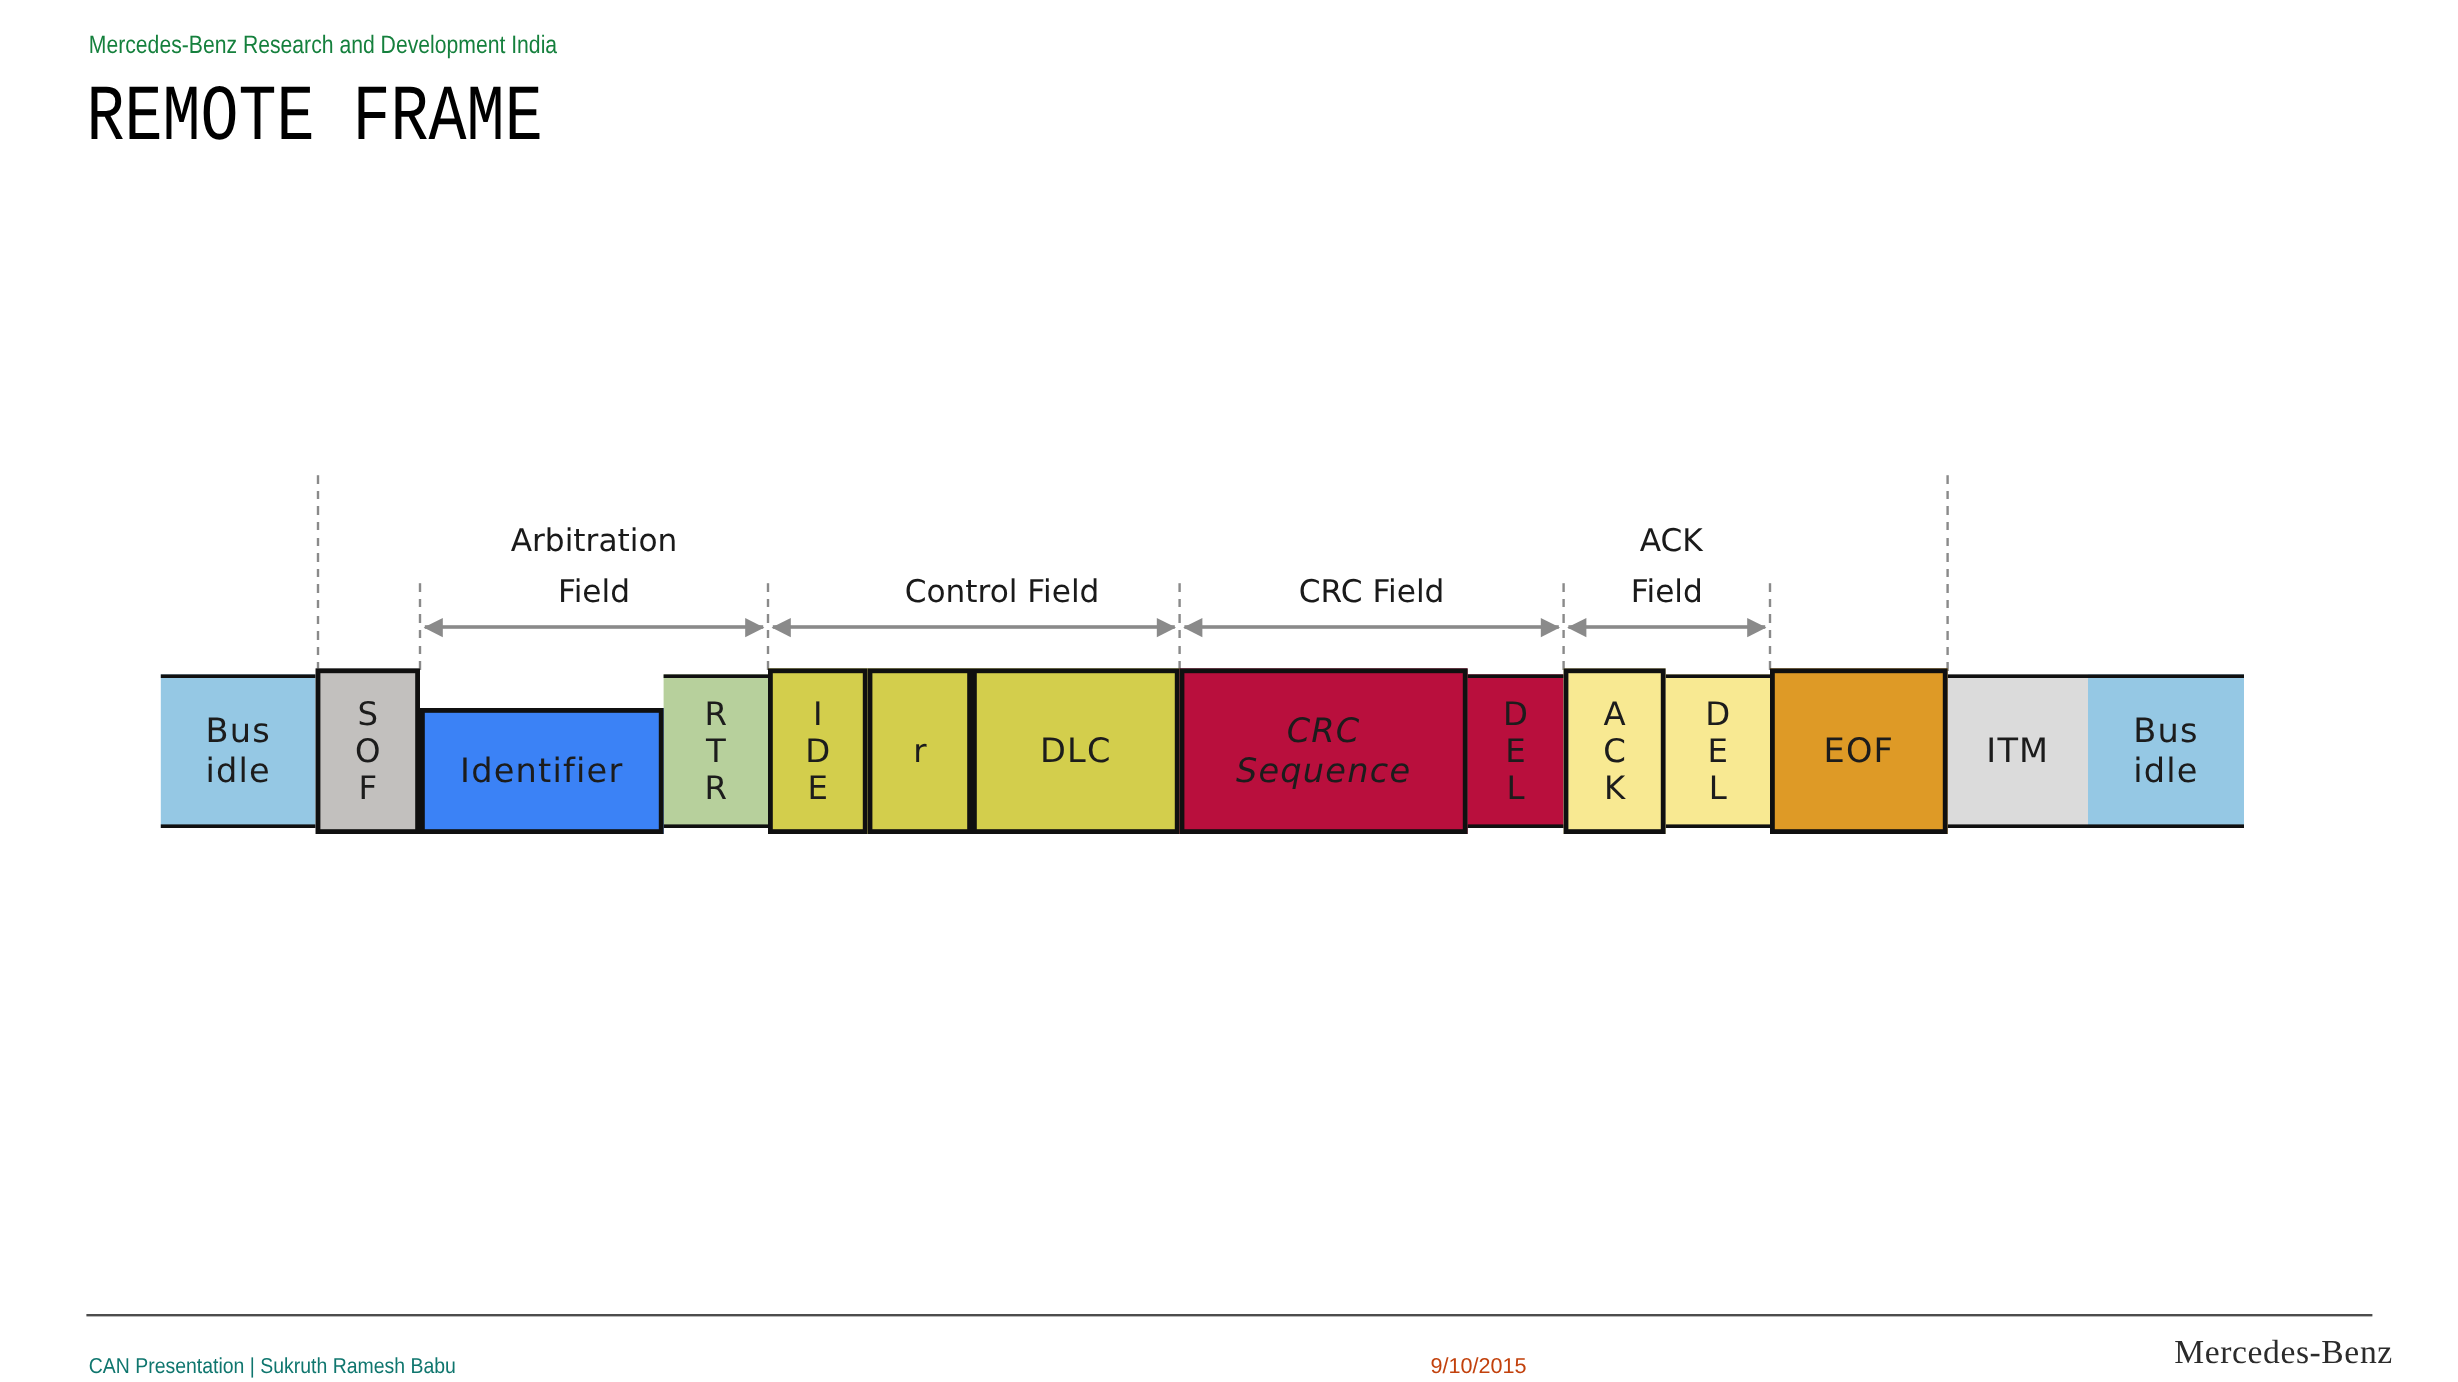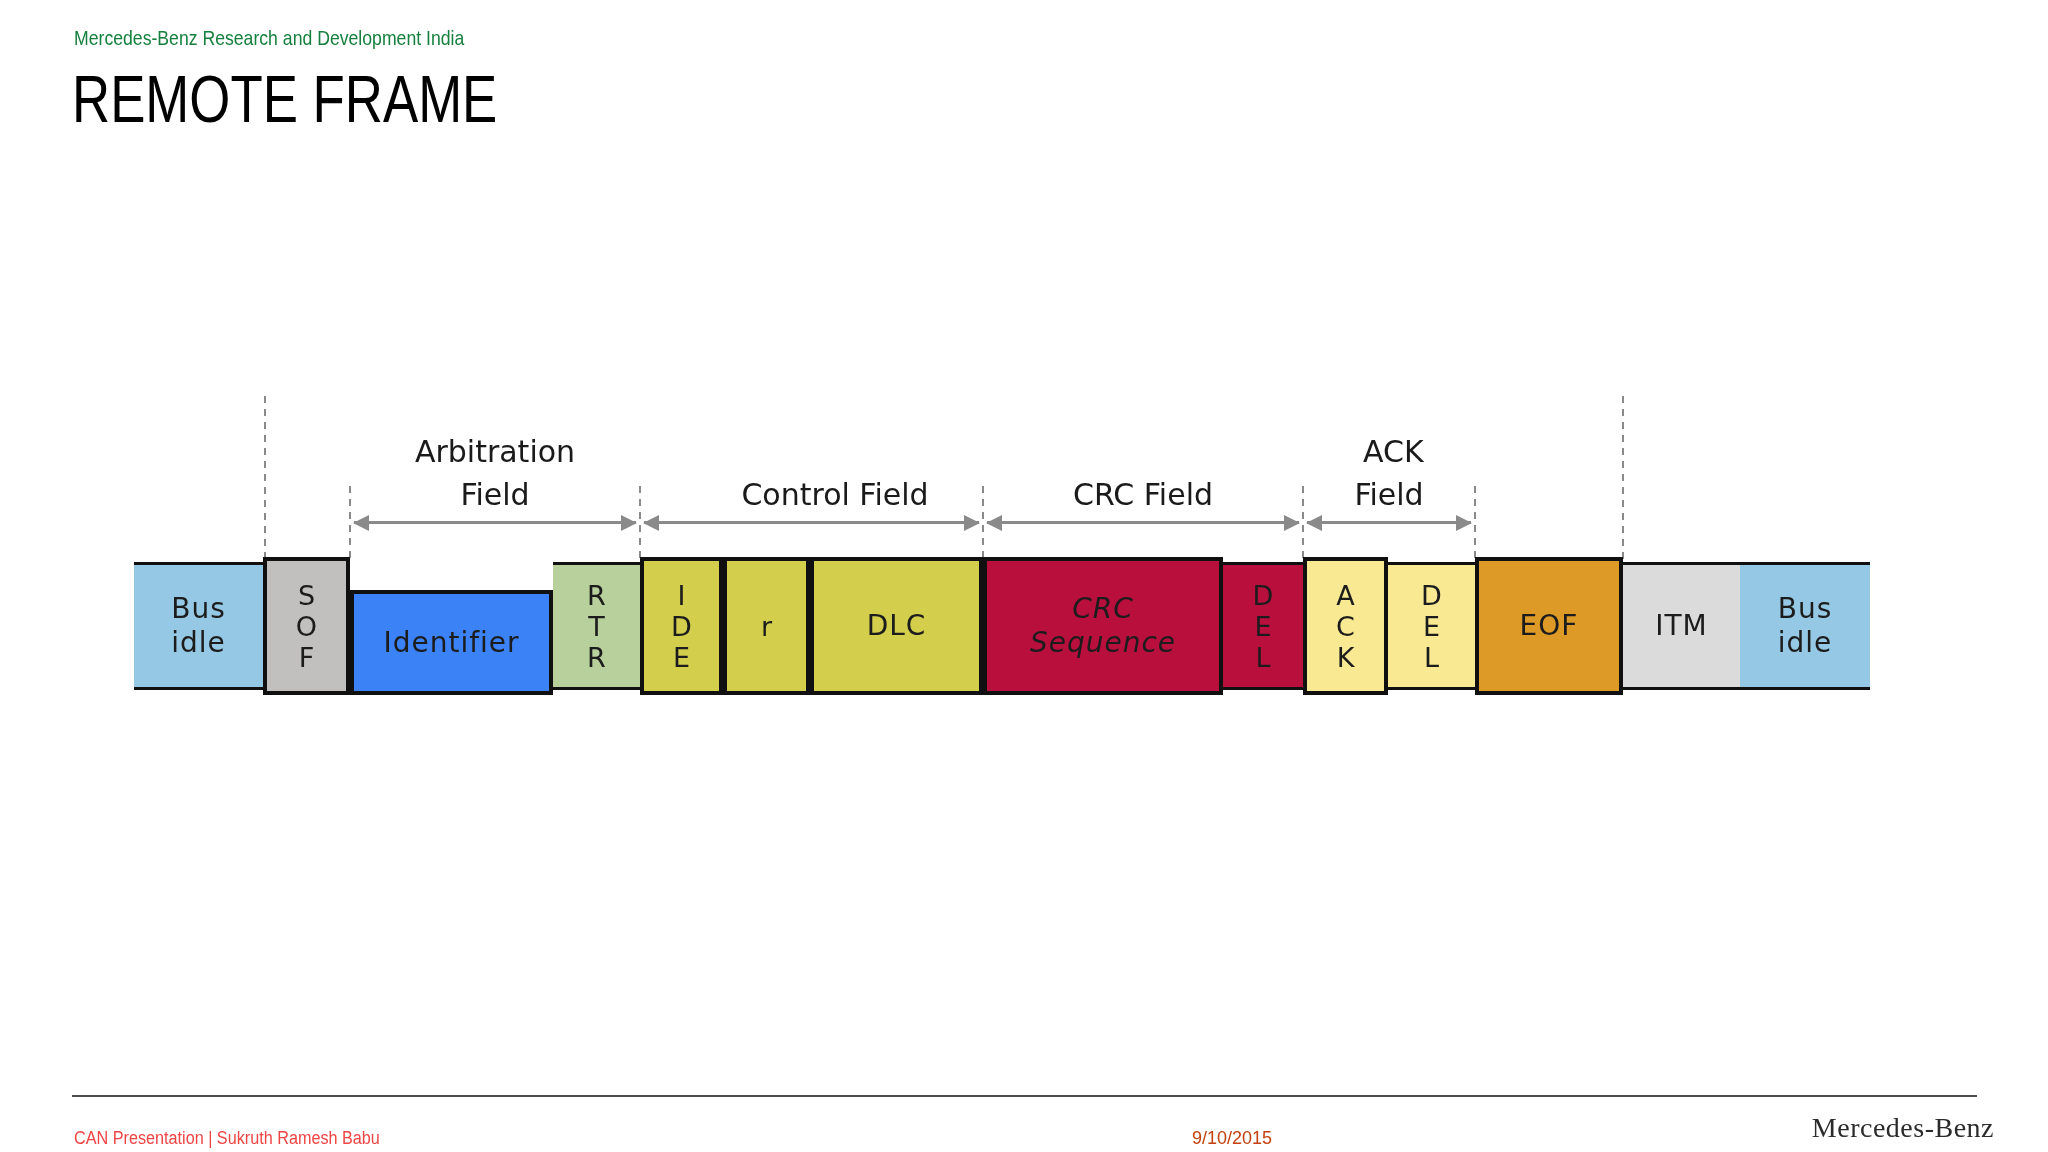--- a/index.html
+++ b/index.html
@@ -1,45 +1,45 @@
 <!DOCTYPE html>
 <html><head>
 <meta charset="utf-8">
 <style>
   html,body{margin:0;padding:0;background:#ffffff;}
   #canvas{position:relative;width:2048px;height:1152px;background:#ffffff;overflow:hidden;
           font-family:"Liberation Sans",sans-serif;color:#111;}
   .condensed{display:inline-block;transform:scaleX(0.84);transform-origin:0 50%;white-space:nowrap;}
   
   #header-text{position:absolute;left:74px;top:26px;font-size:21px;color:#15803d;}
-  #slide-title{position:absolute;left:72px;top:64px;font-size:66px;line-height:70px;color:#000;}
+  #slide-title{position:absolute;left:72px;top:64px;font-size:66px;line-height:70px;color:#000;font-family:Liberation Mono, monospace;}
   
   .diag{font-family:"DejaVu Sans",sans-serif;color:#1a1a1a;}
   .dash{position:absolute;width:2px;
         background:repeating-linear-gradient(to bottom,#8a8a8a 0 7px,transparent 7px 13px);}
   .arrow-line{height:3px;background:#8a8a8a;}
   .ah{position:absolute;width:0;height:0;border-top:8px solid transparent;border-bottom:8px solid transparent;top:50%;transform:translateY(-50%);}
   .ah.left{border-right:16px solid #8a8a8a;left:-1px;}
   .ah.right{border-left:16px solid #8a8a8a;right:-1px;}
   #std-arrow{position:absolute;left:265px;top:372px;width:1358px;height:30px;display:flex;align-items:center;}
   #std-arrow .arrow-line{flex:1 1 auto;}
   #std-label{font-size:31px;padding:0 16px;white-space:nowrap;}
   .field-arrow{position:absolute;top:521px;height:3px;background:#8a8a8a;}
-  .field-label{position:absolute;text-align:center;white-space:pre-line;font-size:30px;line-height:43px;transform:translateX(-50%);}
+  .field-label{position:absolute;text-align:center;white-space:pre-line;font-size:26px;line-height:43px;transform:translateX(-50%);}
   
   #frame-bar{position:absolute;left:134px;top:562px;width:1788px;height:128px;display:flex;align-items:stretch;}
   .seg{box-sizing:border-box;display:flex;align-items:center;justify-content:center;
        text-align:center;white-space:pre-line;font-family:"DejaVu Sans",sans-serif;
        font-size:27px;line-height:31px;color:#1c1c1c;}
   .seg.thin{border-top:3px solid #101010;border-bottom:3px solid #101010;z-index:1;}
   .seg.thick{border:4px solid #101010;margin-top:-5px;margin-bottom:-5px;z-index:2;}
   .seg.wide-label{font-size:28px;line-height:34px;letter-spacing:1px;}
   
   #footer-rule{position:absolute;left:72px;top:1095px;width:1905px;height:2px;background:#4c4c4c;}
-  #footer-left{position:absolute;left:74px;top:1128px;font-size:18px;color:#ef4444;text-align:right;}
+  #footer-left{position:absolute;left:74px;top:1128px;font-size:18px;color:#0f766e;text-align:right;}
   #footer-date{position:absolute;left:1168px;top:1128px;font-size:18px;color:#c2410c;margin-left:24px;}
   #brand{position:absolute;right:54px;top:1112px;font-family:"Liberation Serif",serif;
          font-size:28px;color:#2b2b2b;letter-spacing:0.5px;}
 </style>
 </head>
 <body>
 
 <div id="canvas">
 
   <div id="header-text">

